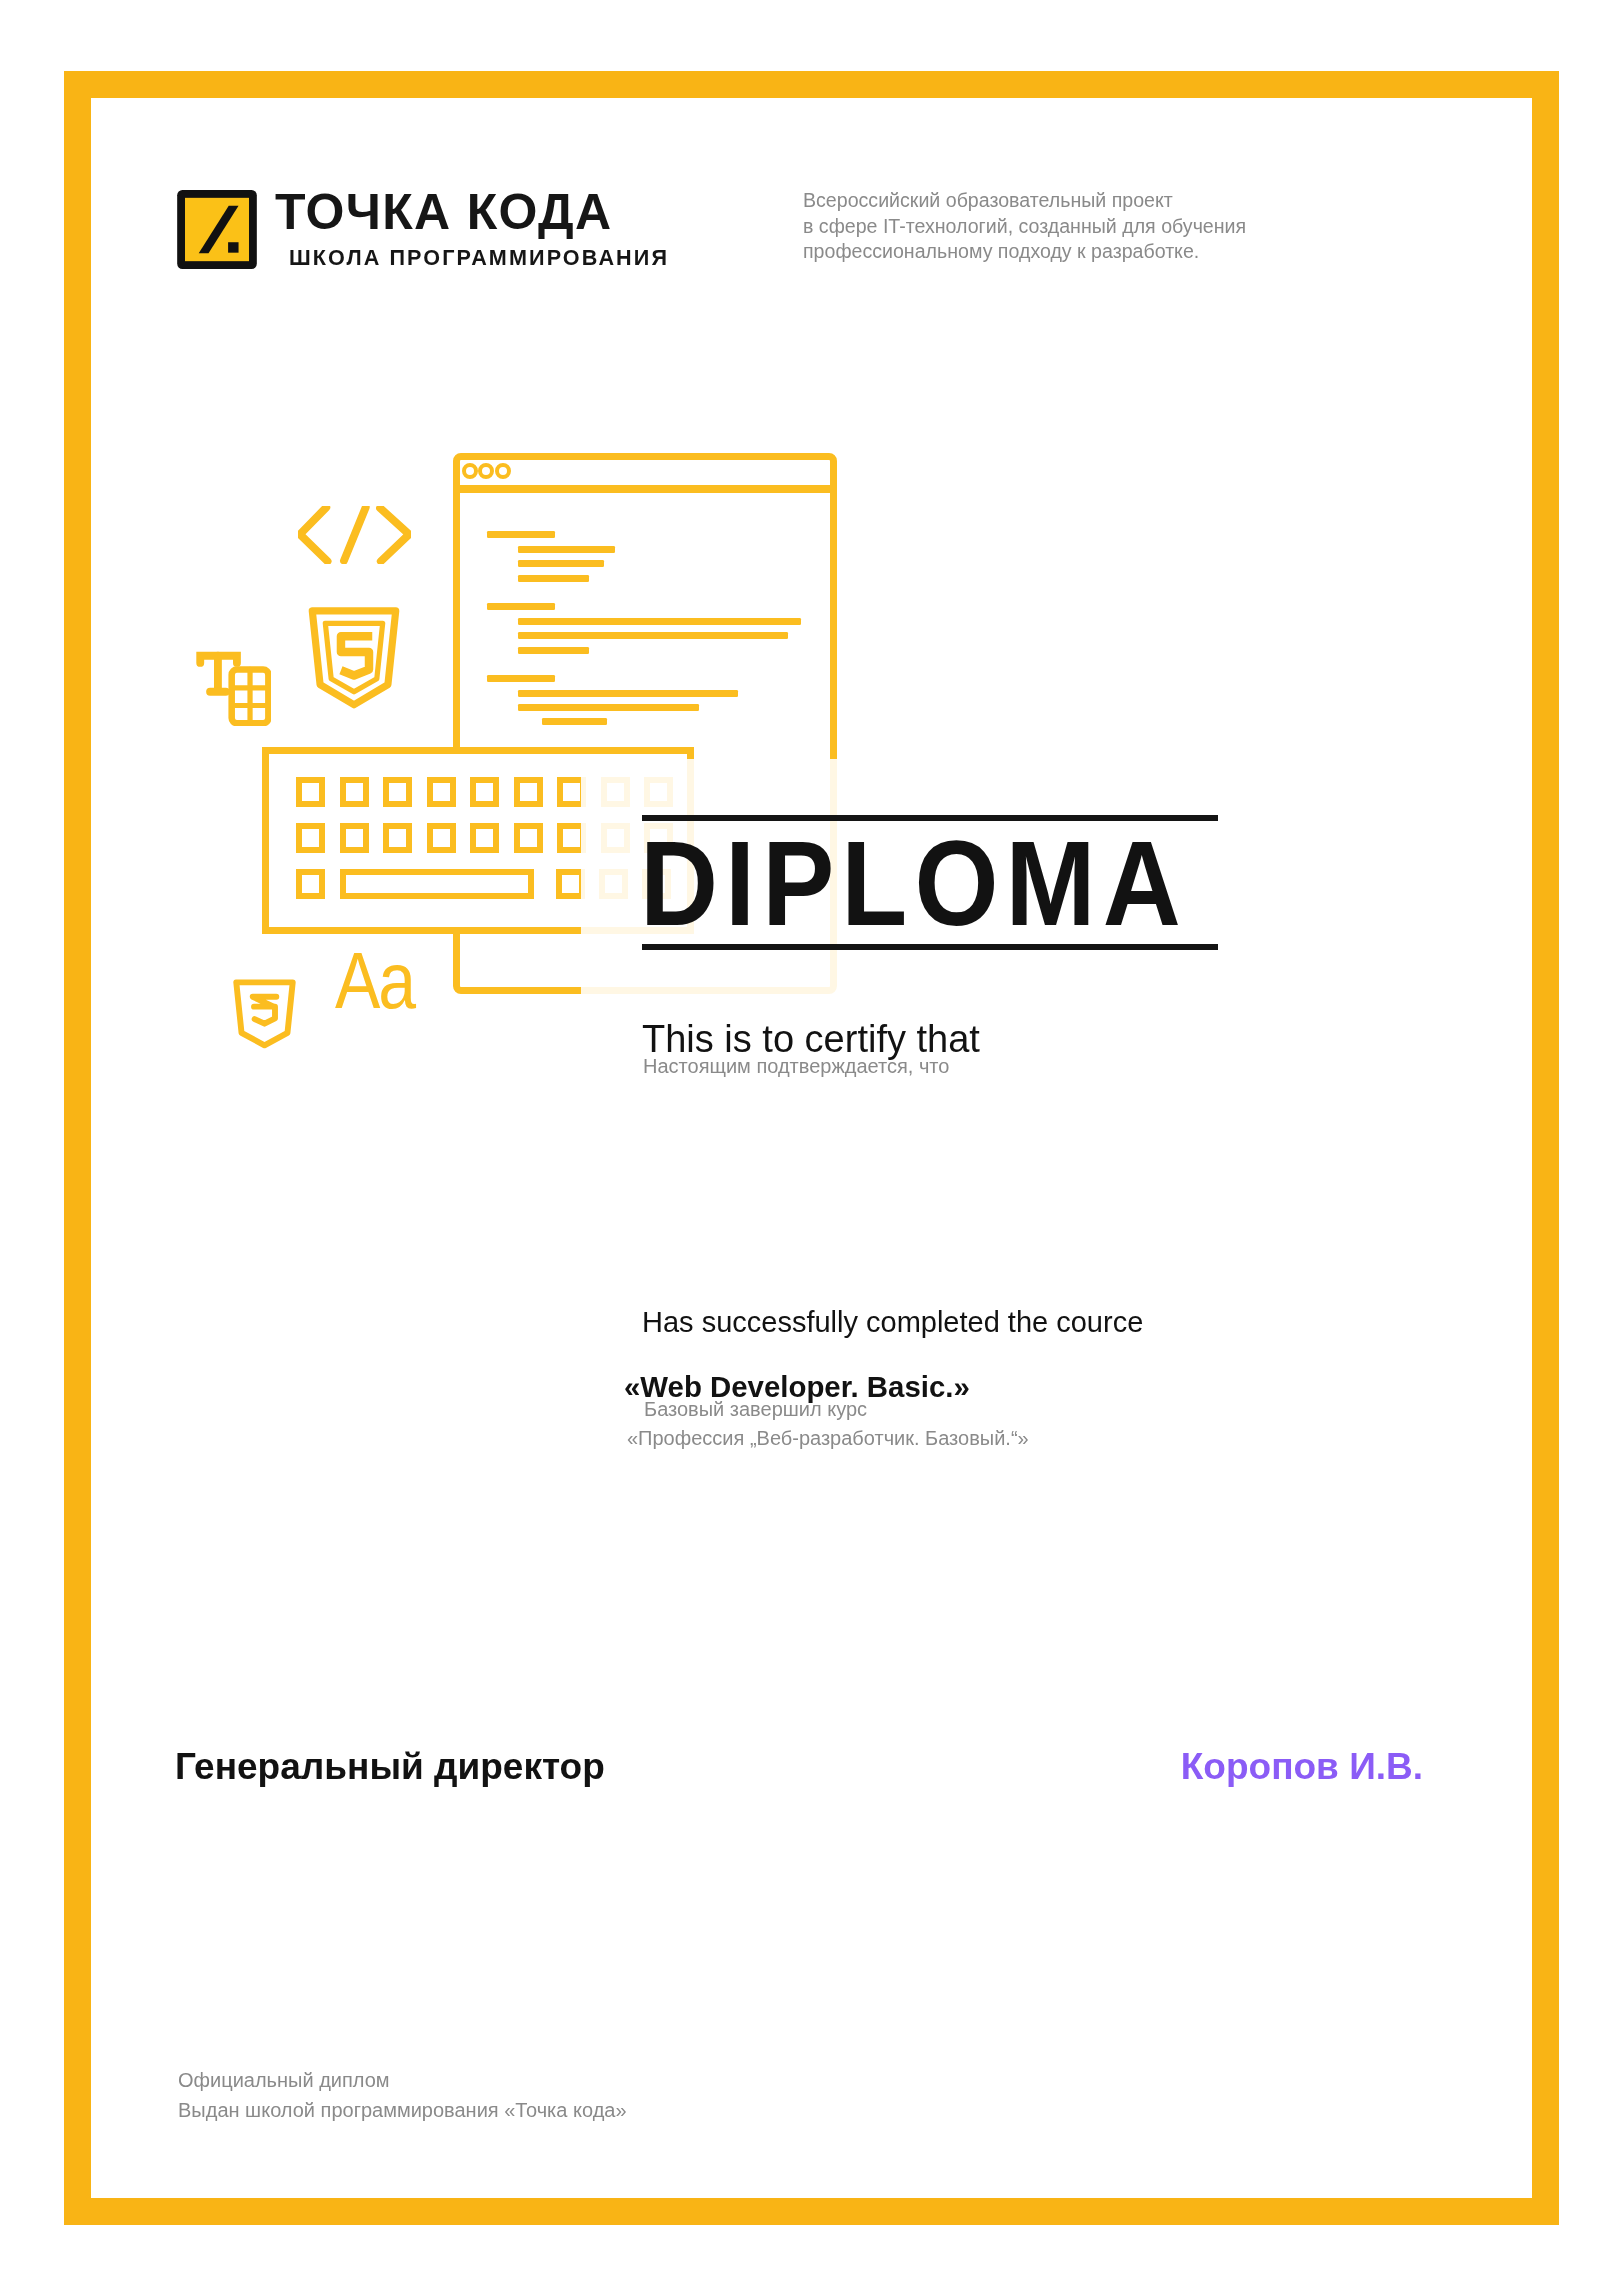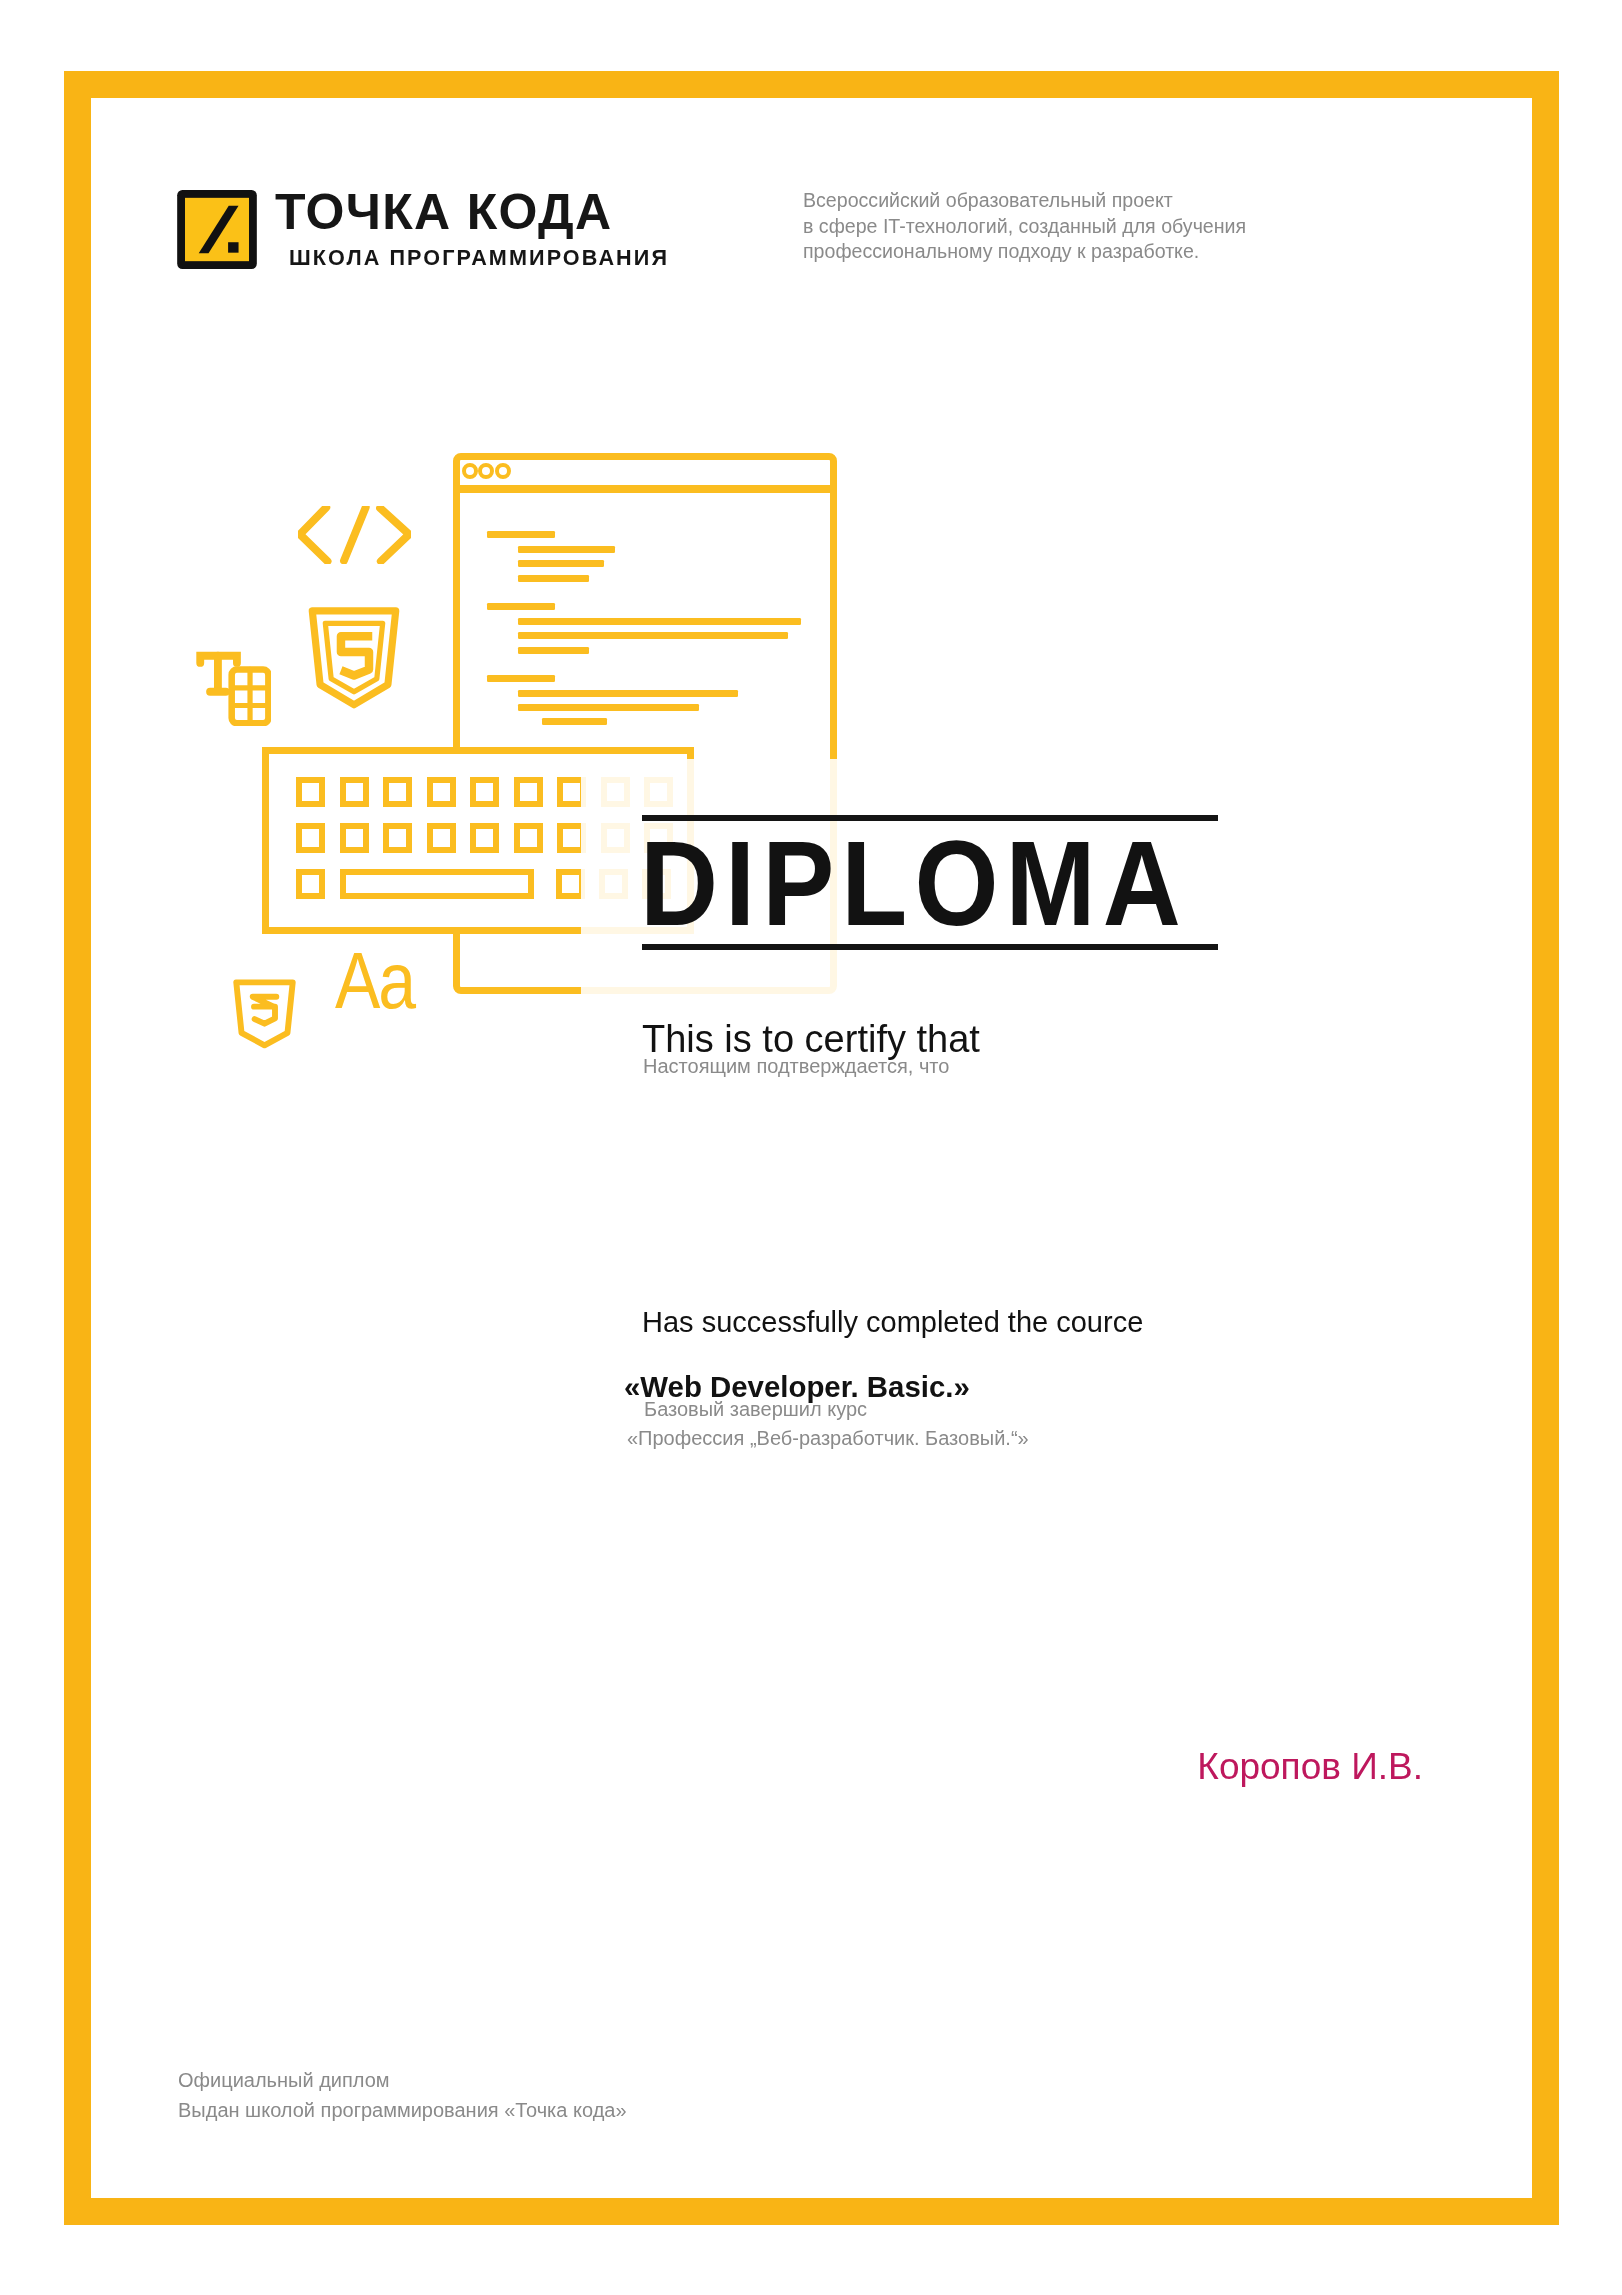--- a/index.html
+++ b/index.html
@@ -40,21 +40,21 @@
     left:640px;top:823px;font-size:120px;line-height:120px;font-weight:700;color:#121212;
     letter-spacing:7.9px;transform:scaleX(.9);transform-origin:left top;white-space:nowrap;
   }
   .certify-en{left:642px;top:1018px;font-size:38px;color:#121212;font-weight:400;}
   .certify-ru{left:643px;top:1055px;font-size:20px;color:var(--muted);}
   .completed-en{left:642px;top:1306px;font-size:29px;color:#121212;}
   .course-en{left:624px;top:1343px;font-size:29.4px;font-weight:700;color:#121212;margin-top:27px;}
   .completed-ru{left:644px;top:1398px;font-size:20px;color:var(--muted);}
   .course-ru{left:627px;top:1427px;font-size:20px;color:var(--muted);}
   .sig-role{left:175px;top:1746px;font-size:37px;font-weight:700;color:#121212;}
-  .sig-name{right:200px;top:1746px;font-size:37px;font-weight:400;color:#be185d;margin-left:28px;}
+  .sig-name{right:200px;top:1746px;font-size:37px;font-weight:700;color:#8b5cf6;margin-left:28px;}
   .footer{left:178px;top:2065px;font-size:20px;line-height:30px;color:var(--muted);}
   svg{display:block;}
 </style>
 </head>
 <body>
 
 <div class="page">
 
   <div class="abs frame"></div>
 
@@ -164,20 +164,21 @@
   <div class="abs rule" style="top:944px;"></div>
 
   <div class="abs certify-en">This is to certify that</div>
   <div class="abs certify-ru">Настоящим подтверждается, что</div>
 
   <div class="abs completed-en">Has successfully completed the cource</div>
   <div class="abs course-en">«Web Developer. Basic.»</div>
   <div class="abs completed-ru">Базовый завершил курс</div>
   <div class="abs course-ru">«Профессия „Веб-разработчик. Базовый.“»</div>
 
+  <div class="abs sig-role">Генеральный директор</div>
   <div class="abs sig-name">Коропов И.В.</div>
 
   <div class="abs footer">
     <div>Официальный диплом</div>
     <div>Выдан школой программирования «Точка кода»</div>
   </div>
 
 </div>
 
 

